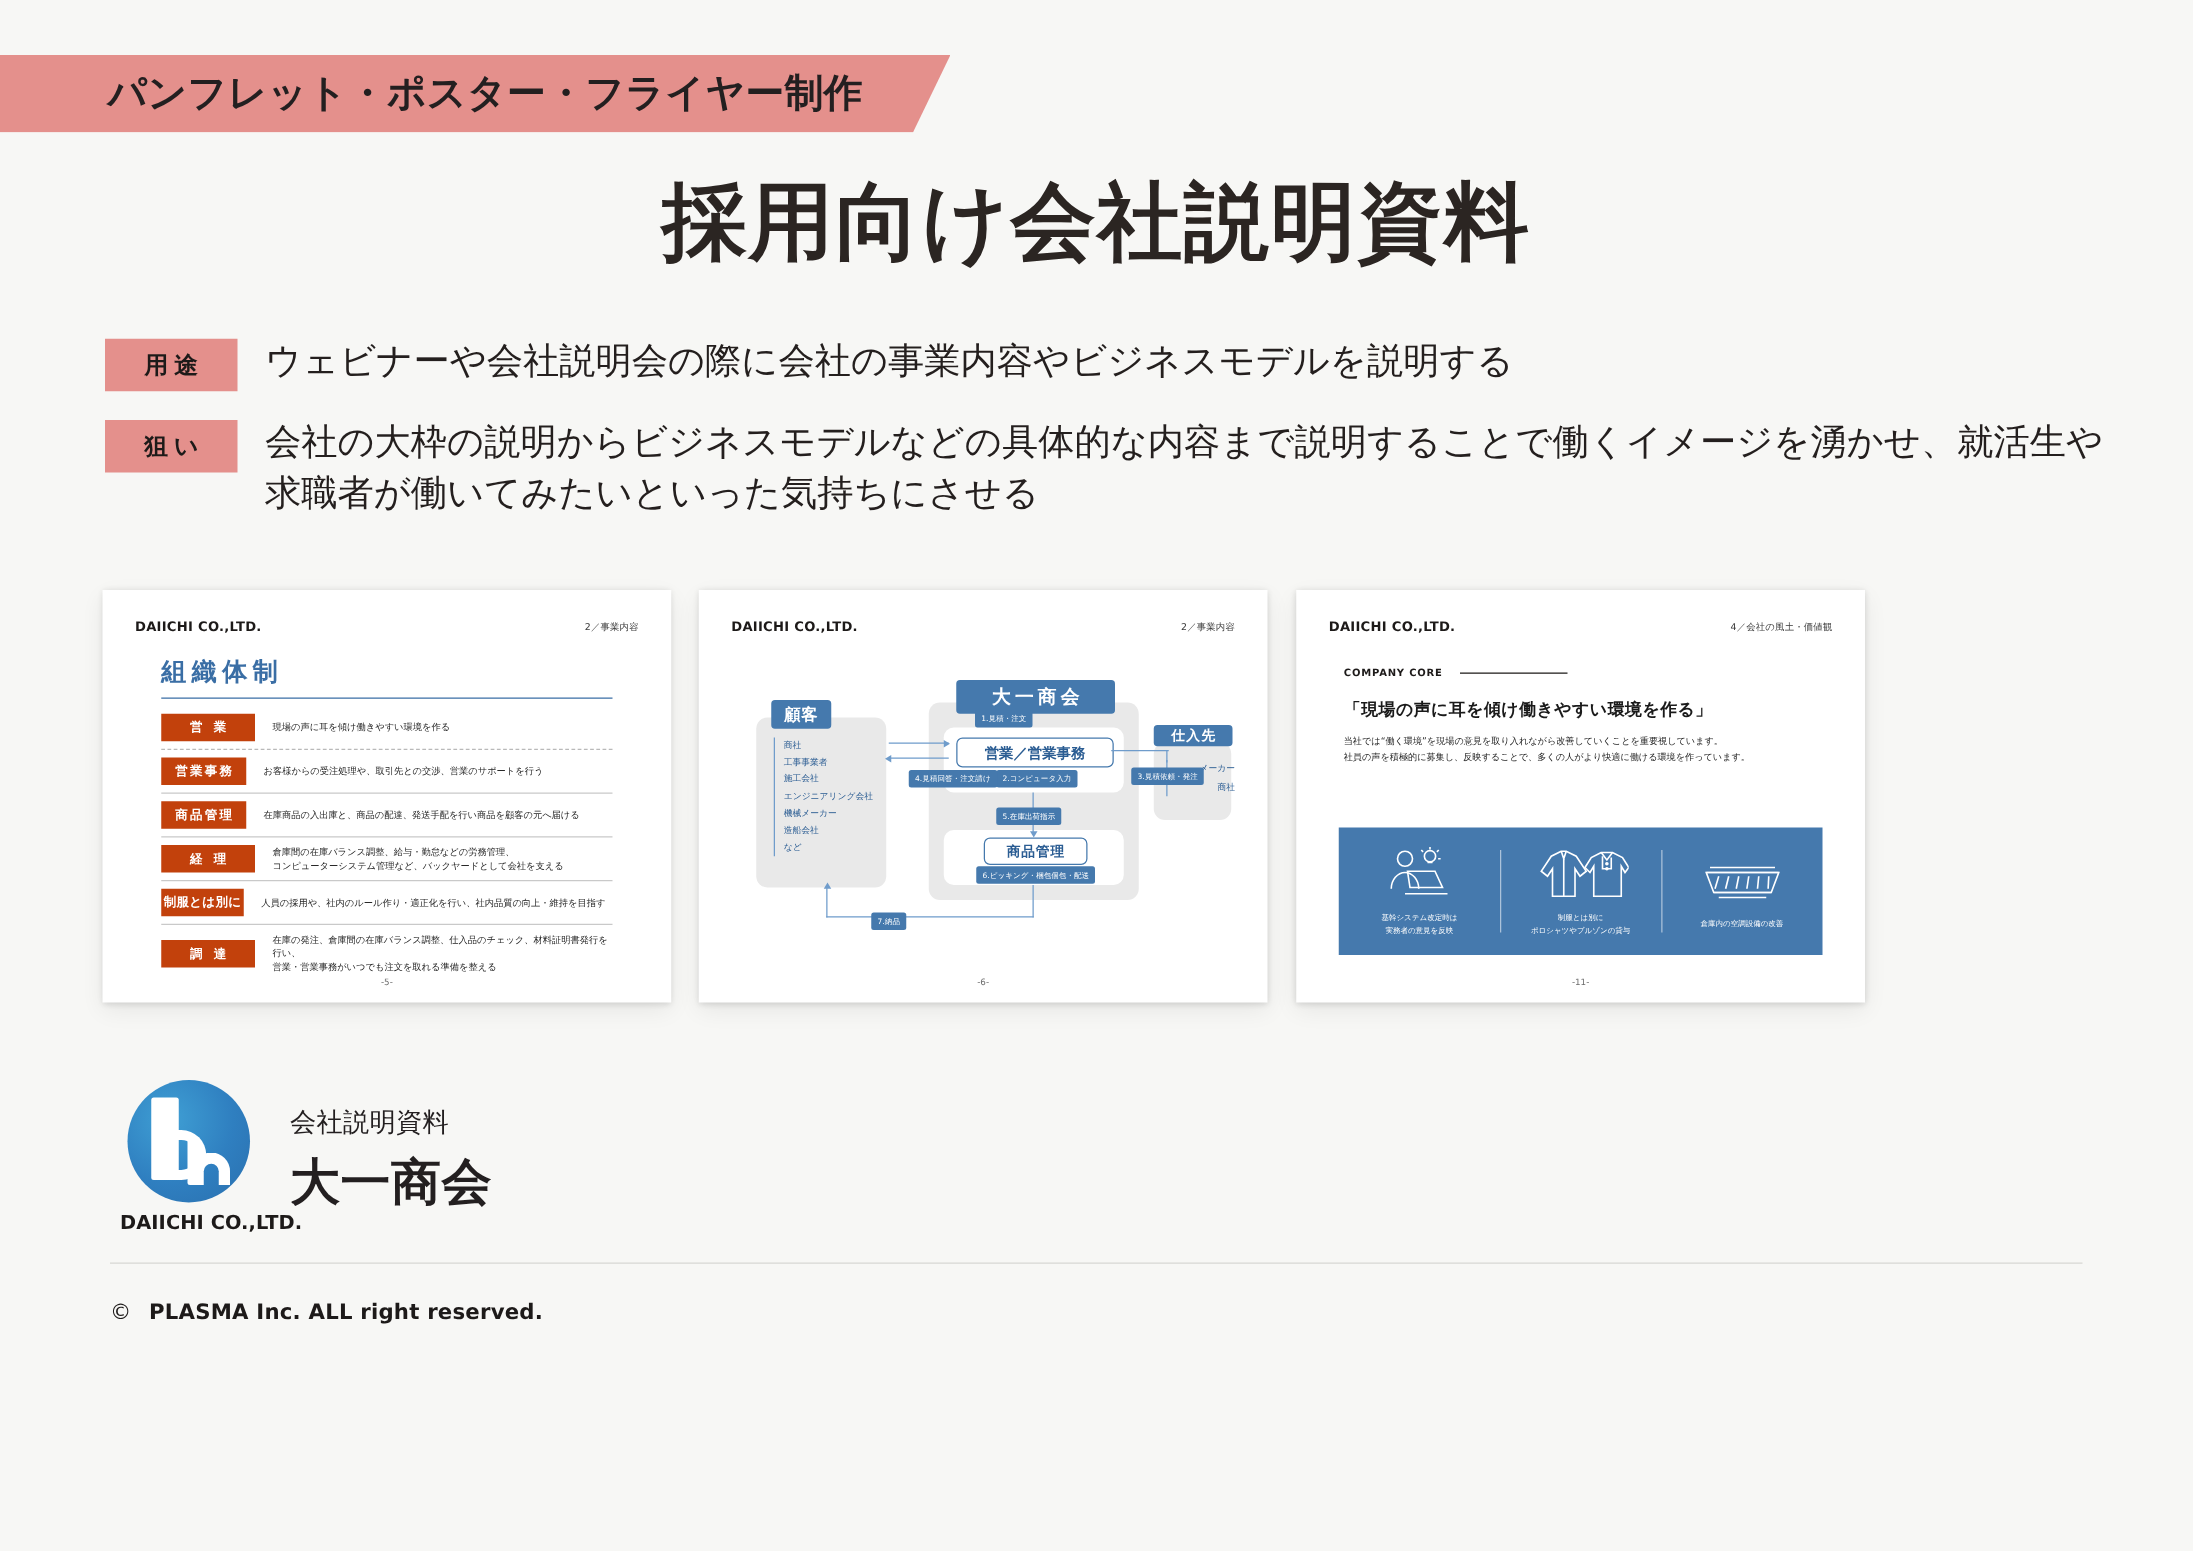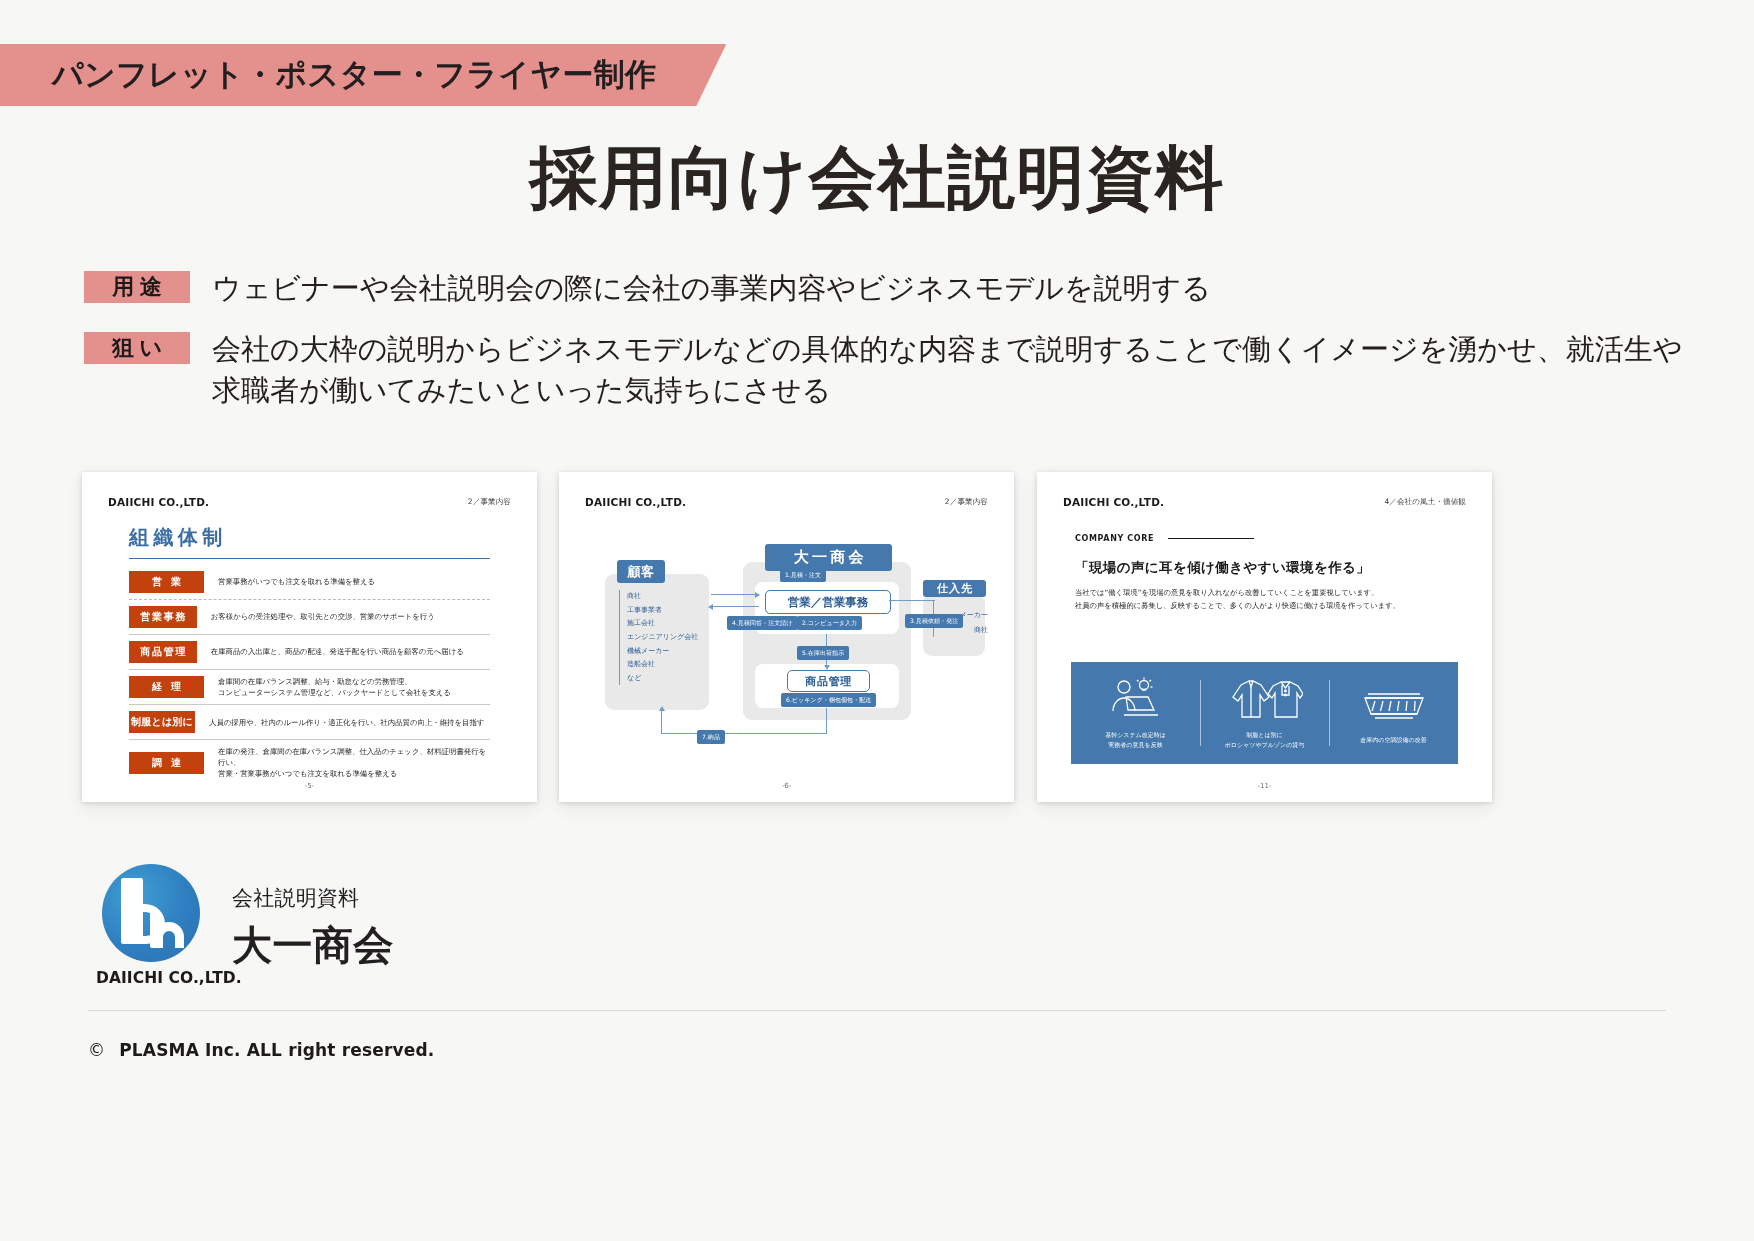--- a/index.html
+++ b/index.html
@@ -9,21 +9,21 @@
     font-family:"DejaVu Sans","Liberation Sans",sans-serif;
     color:#231f20;
     overflow:hidden;
     position:relative;
   }
 
   
   .ribbon-wrap{ position:absolute; left:0; top:44px; height:62px; }
   .ribbon{
     position:relative; height:62px; background:#e4908c;
-    padding:0 70px 0 52px;
+    padding:0 70px 0 86px;
     display:flex; align-items:center;
     clip-path: polygon(0 0, 100% 0, calc(100% - 30px) 100%, 0 100%);
   }
   .ribbon-text{
     font-size:31px; font-weight:700; color:#231f20; letter-spacing:.01em;
     white-space:nowrap;
   }
 
   
   .page-title{
@@ -31,23 +31,23 @@
     text-align:center;
     font-size:68px; font-weight:700; letter-spacing:.02em;
     color:#2b2522;
   }
 
   
   .meta{ position:absolute; left:84px; top:268px; width:1600px; }
   .meta-row{ display:flex; align-items:flex-start; margin-bottom:20px; }
   .meta-tag{
     flex:0 0 auto;
-    width:106px; height:32px;
+    width:106px; height:42px;
     background:#e4908c; color:#1d1a19;
-    font-size:22px; font-weight:700; letter-spacing:.25em;
+    font-size:19px; font-weight:700; letter-spacing:.25em;
     display:flex; align-items:center; justify-content:center;
     margin-right:22px; margin-top:3px;
     box-sizing:border-box; padding-left:.25em;
   }
   .meta-text{ font-size:29px; line-height:1.42; font-weight:500; color:#241f1e; }
 
   
   .cards{ position:absolute; left:82px; top:472px; width:1590px; height:330px; }
   .card{
     position:absolute; top:0; width:455px; height:330px;
@@ -260,21 +260,21 @@
   <div class="card c1">
     <div class="card-head">
       <span class="brand">DAIICHI CO.,LTD.</span>
       <span class="pagelabel">2／事業内容</span>
     </div>
     <div class="s1-title">組織体制</div>
     <div class="s1-rule"></div>
     <div class="s1-table">
       <div class="s1-row">
         <div class="s1-key sp2">営業</div>
-        <div class="s1-val">営業事務がいつでも注文を取れる準備を整える</div>
+        <div class="s1-val">現場の声に耳を傾け働きやすい環境を作る</div>
       </div>
       <div class="s1-row dashed">
         <div class="s1-key sp4">営業事務</div>
         <div class="s1-val">お客様からの受注処理や、取引先との交渉、営業のサポートを行う</div>
       </div>
       <div class="s1-row">
         <div class="s1-key sp4">商品管理</div>
         <div class="s1-val">在庫商品の入出庫と、商品の配達、発送手配を行い商品を顧客の元へ届ける</div>
       </div>
       <div class="s1-row">

